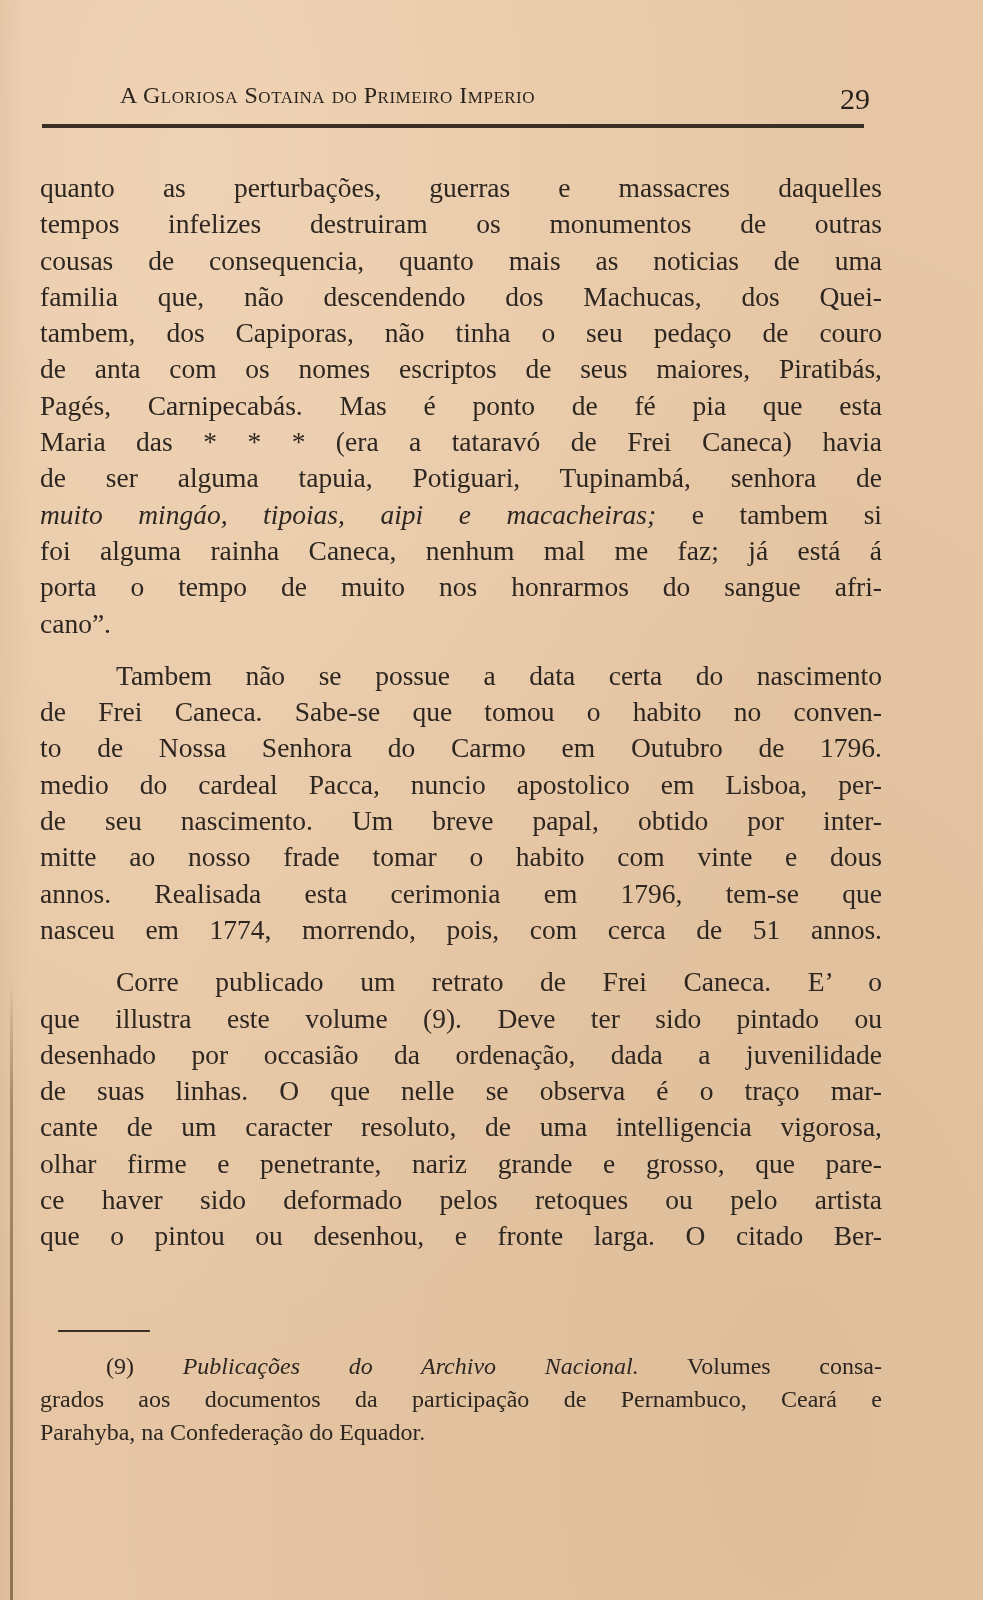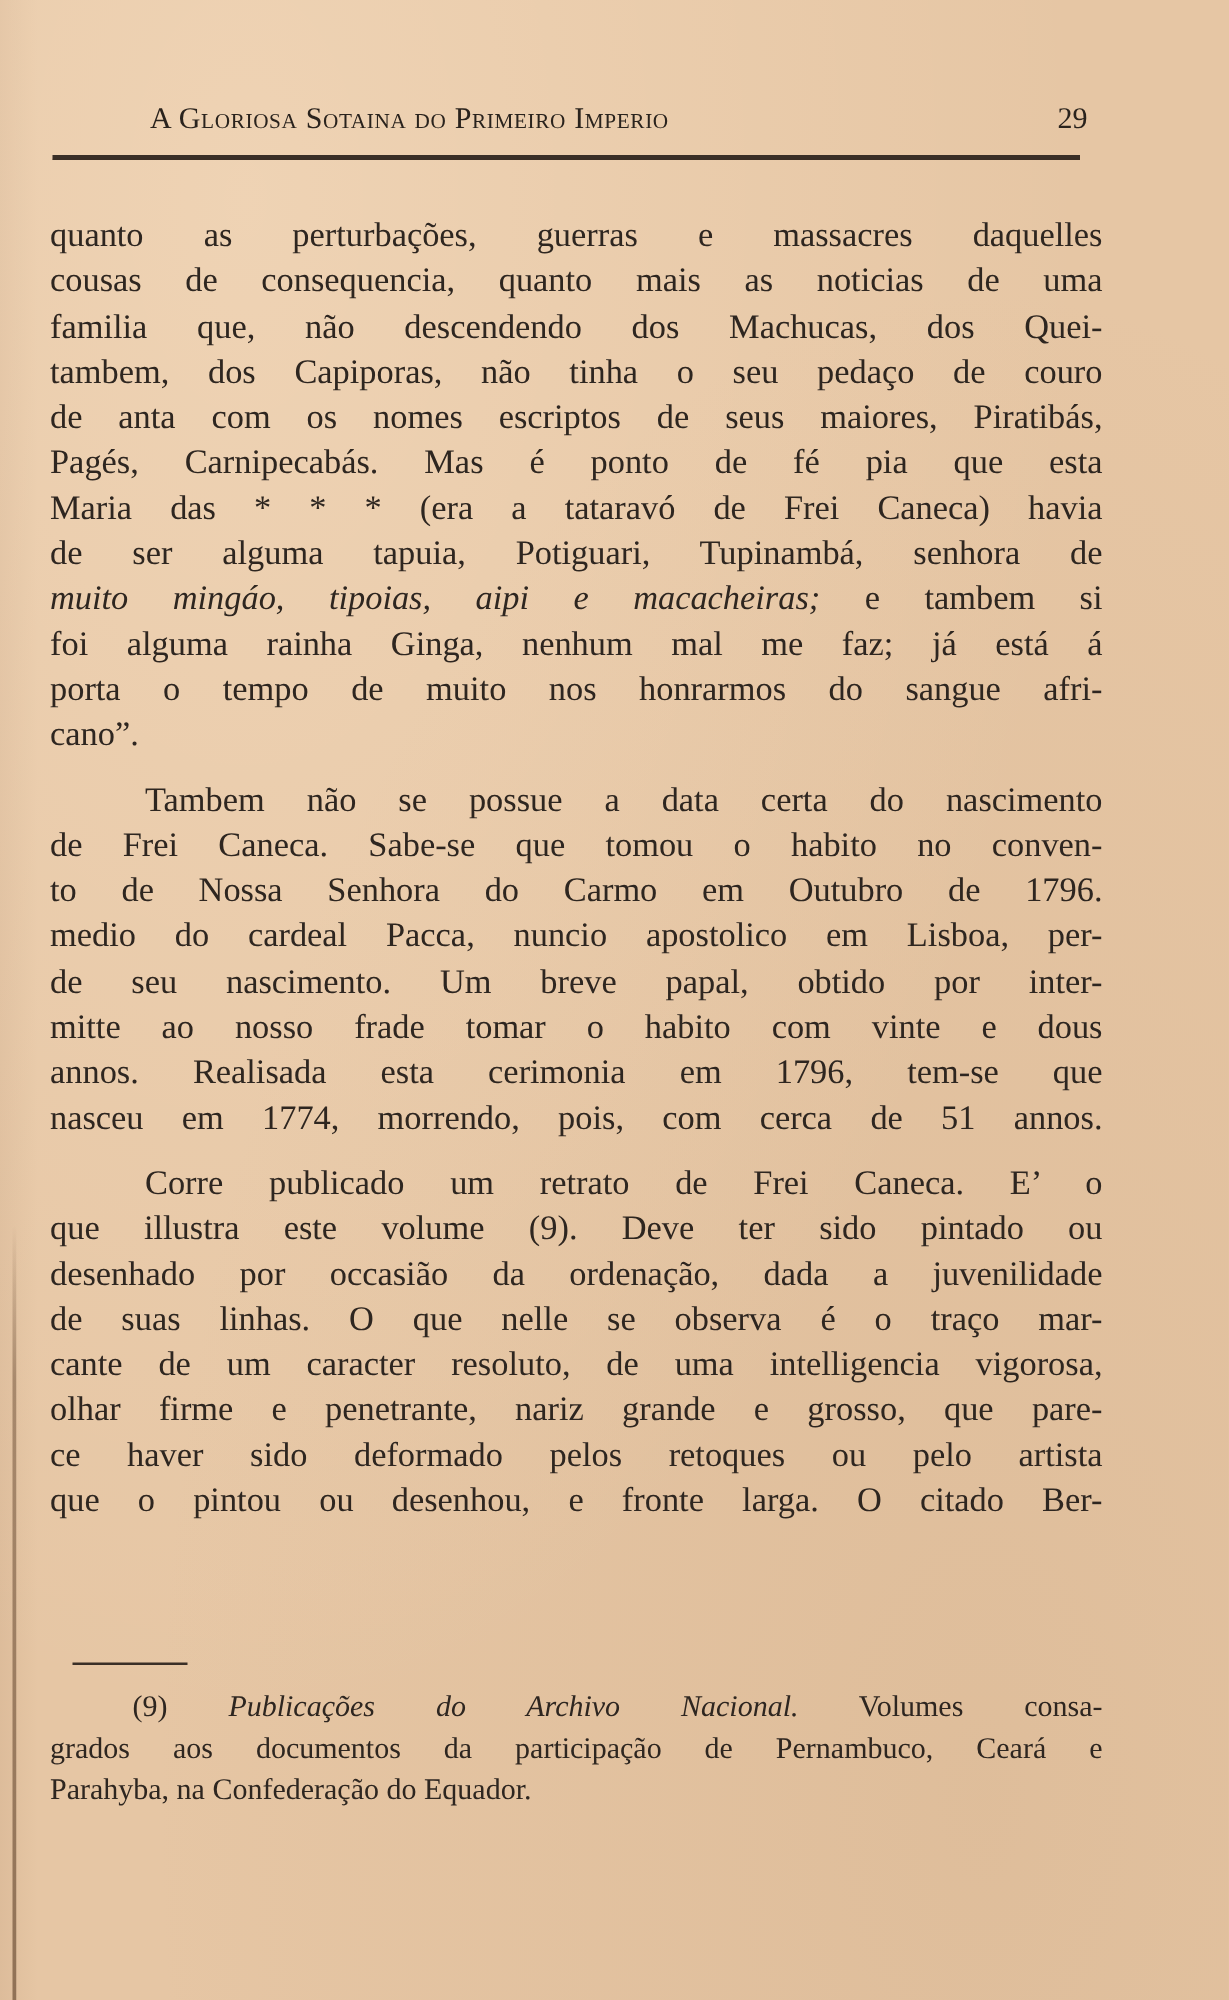--- a/index.html
+++ b/index.html
@@ -47,21 +47,21 @@
       font-size: 24px;
       letter-spacing: 0.5px;
       font-variant: small-caps;
       color: #2a231d;
       white-space: nowrap;
     }
     .page-number {
       position: absolute;
       right: 30px;
       top: 0;
-      font-size: 24px;
+      font-size: 30px;
       color: #2a231d;
     }
     .head-rule {
       position: absolute;
       left: 2px;
       top: 124px;
       width: 822px;
       height: 3px;
       background: #3a2f27;
       border-bottom: 1px solid rgba(60,45,35,0.4);
@@ -124,29 +124,30 @@
 <div class="page">
 
   <div class="running-head">
     <span class="running-title">A Gloriosa Sotaina do Primeiro Imperio</span>
     <span class="page-number">29</span>
   </div>
   <div class="head-rule"></div>
 
   <div class="body-text">
     <div class="line">quanto as perturbações, guerras e massacres daquelles</div>
+    <div class="line">tempos infelizes destruiram os monumentos de outras</div>
     <div class="line">cousas de consequencia, quanto mais as noticias de uma</div>
     <div class="line">familia que, não descendendo dos Machucas, dos Quei-</div>
     <div class="line">tambem, dos Capiporas, não tinha o seu pedaço de couro</div>
     <div class="line">de anta com os nomes escriptos de seus maiores, Piratibás,</div>
     <div class="line">Pagés, Carnipecabás.  Mas é ponto de fé pia que esta</div>
     <div class="line">Maria das * * *  (era a tataravó de Frei Caneca) havia</div>
     <div class="line">de ser alguma tapuia, Potiguari, Tupinambá, senhora de</div>
     <div class="line"><span class="it">muito mingáo, tipoias, aipi e macacheiras;</span><span> e tambem si</span></div>
-    <div class="line">foi alguma rainha Ginga, nenhum mal me faz; já está á</div>
+    <div class="line">foi alguma rainha Caneca, nenhum mal me faz; já está á</div>
     <div class="line">porta o tempo de muito nos honrarmos do sangue afri-</div>
     <div class="line last">cano”.</div>
     <div class="line indent">Tambem não se possue a data certa do nascimento</div>
     <div class="line">de Frei Caneca.  Sabe-se que tomou o habito no conven-</div>
     <div class="line">to de Nossa Senhora do Carmo em Outubro de 1796.</div>
     <div class="line">medio do cardeal Pacca, nuncio apostolico em Lisboa, per-</div>
     <div class="line">de seu nascimento.  Um breve papal, obtido por inter-</div>
     <div class="line">mitte ao nosso frade tomar o habito com vinte e dous</div>
     <div class="line">annos.  Realisada esta cerimonia em 1796, tem-se que</div>
     <div class="line">nasceu em 1774, morrendo, pois, com cerca de 51 annos.</div>

